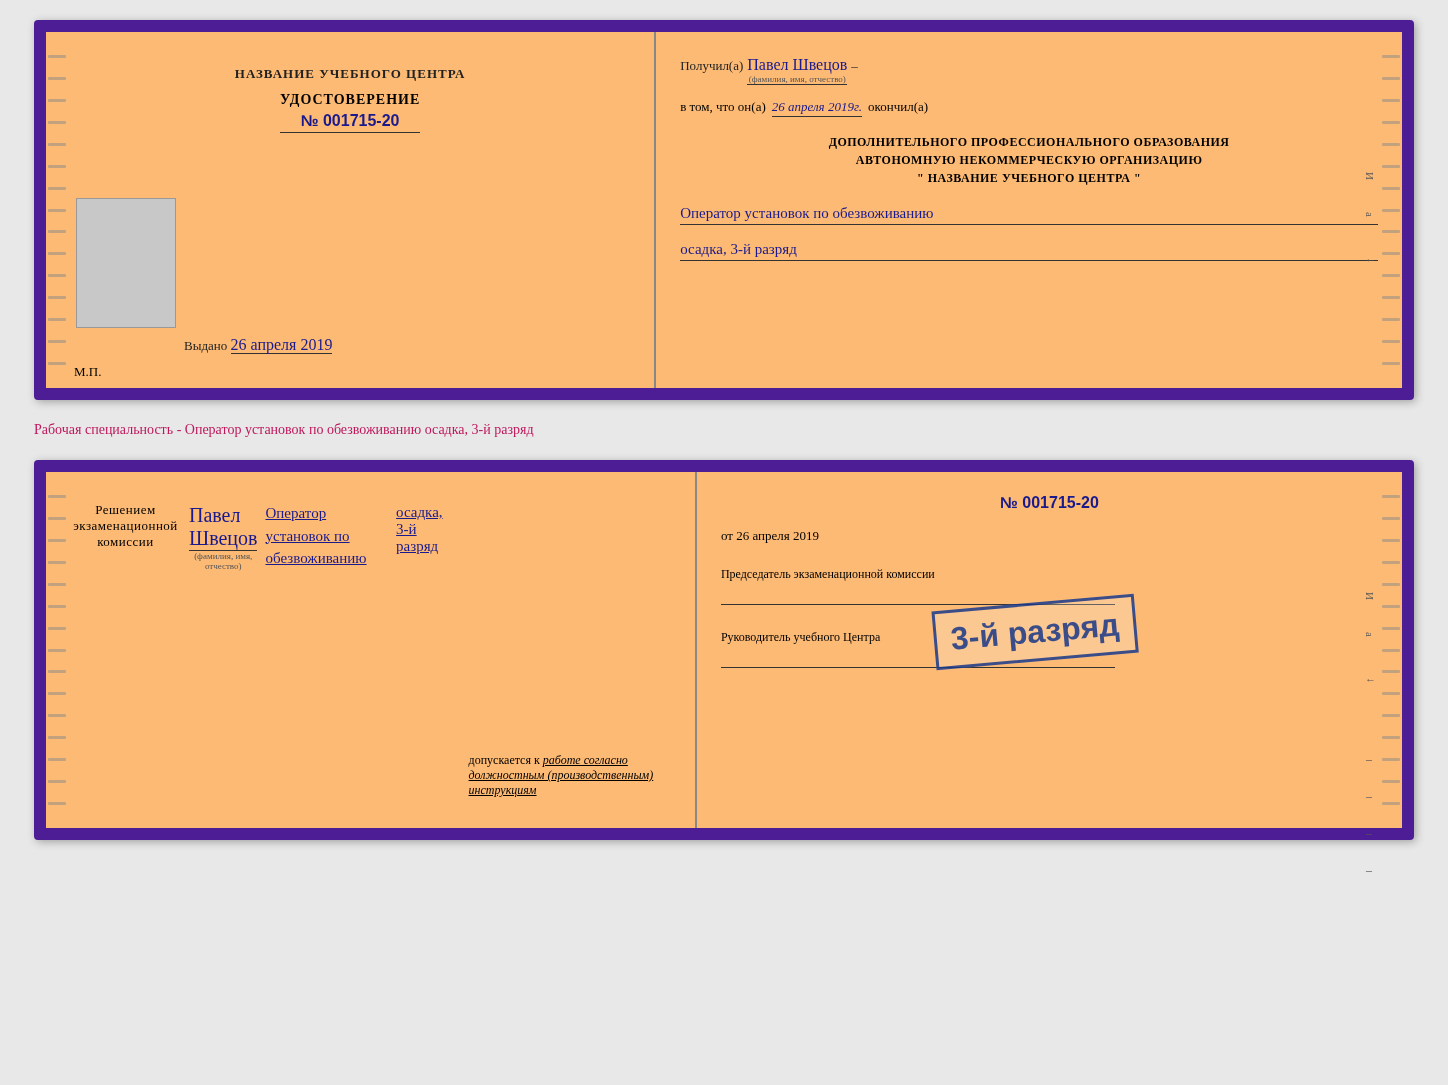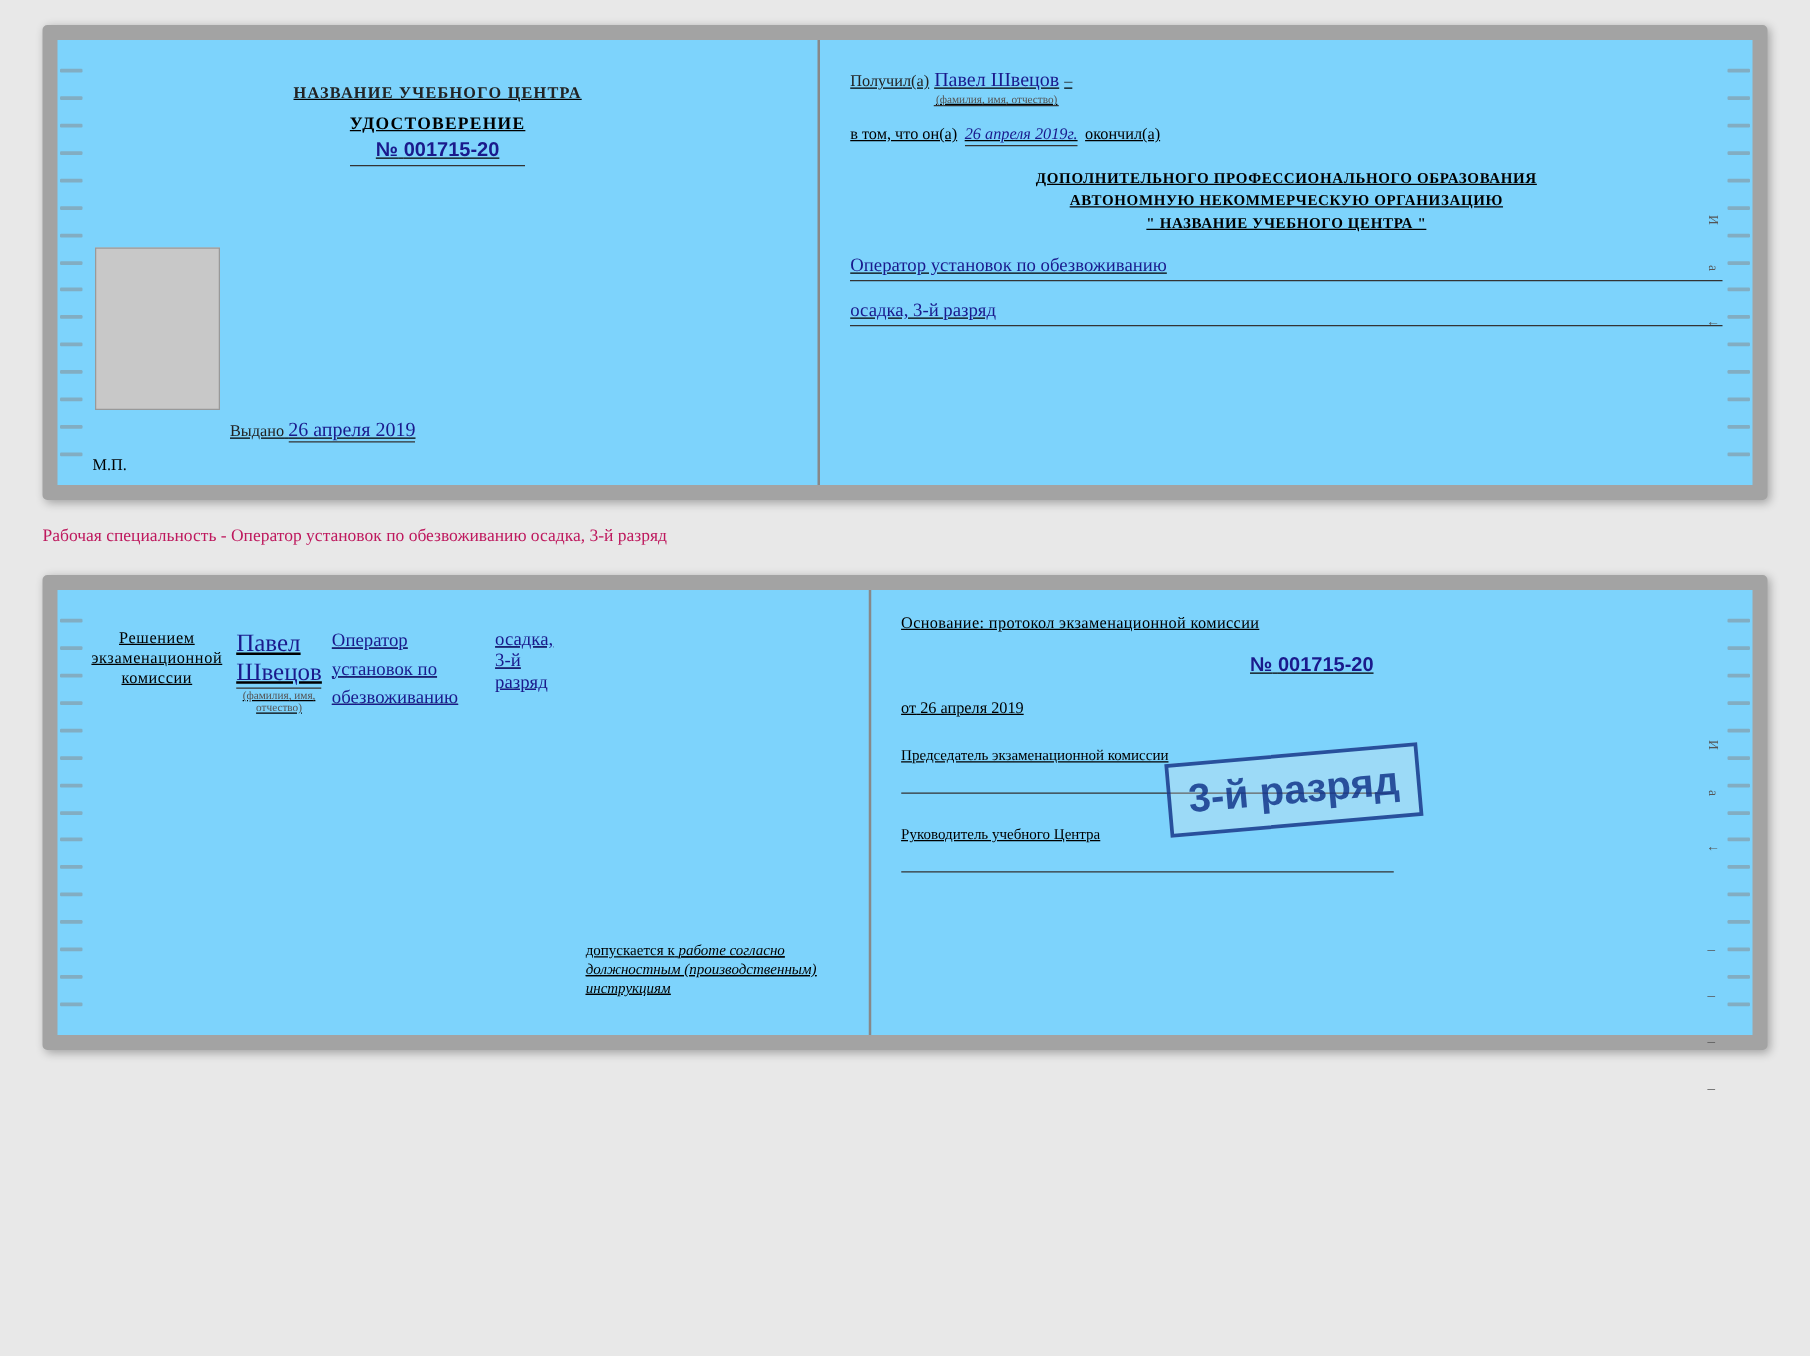--- a/index.html
+++ b/index.html
@@ -14,29 +14,28 @@
     .page-container {
       display: flex;
       flex-direction: column;
       gap: 18px;
       max-width: 1380px;
       margin: 0 auto;
     }
 
     
     .document-card {
-      background: #7dd3fc;
-      border: 12px solid #a3a3a3;
+      background: #fdba74;
+      border: 12px solid #4c1d95;
       border-radius: 4px;
       display: flex;
       flex-direction: row;
       min-height: 380px;
       position: relative;
       box-shadow: 2px 2px 8px rgba(0,0,0,0.3);
-      text-decoration: underline;
     }
 
     .doc-left {
       width: 45%;
       border-right: 2px solid #888;
       padding: 24px 28px;
       display: flex;
       flex-direction: column;
       align-items: center;
       justify-content: space-between;
@@ -516,21 +515,20 @@
         <div class="sig-line"></div>
       </div>
 
       <div class="dopuskaetsya">
         <span>допускается к</span>
         <span class="dopusk-italic">работе согласно должностным (производственным) инструкциям</span>
       </div>
     </div>
 
     <div class="doc2-right" style="position:relative;">
-      <div class="osnovanie-title">Основание: протокол экзаменационной комиссии</div>
 
       <div class="protocol-number">
         <span>№</span>
         <span>001715-20</span>
       </div>
 
       <div class="ot-date">
         <span>от</span>
         <span>26 апреля 2019</span>
       </div>

